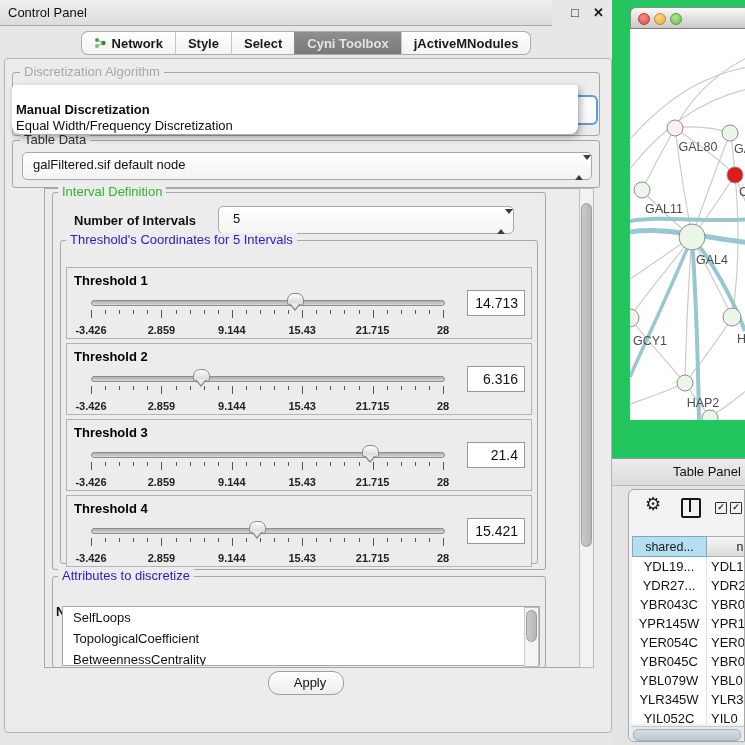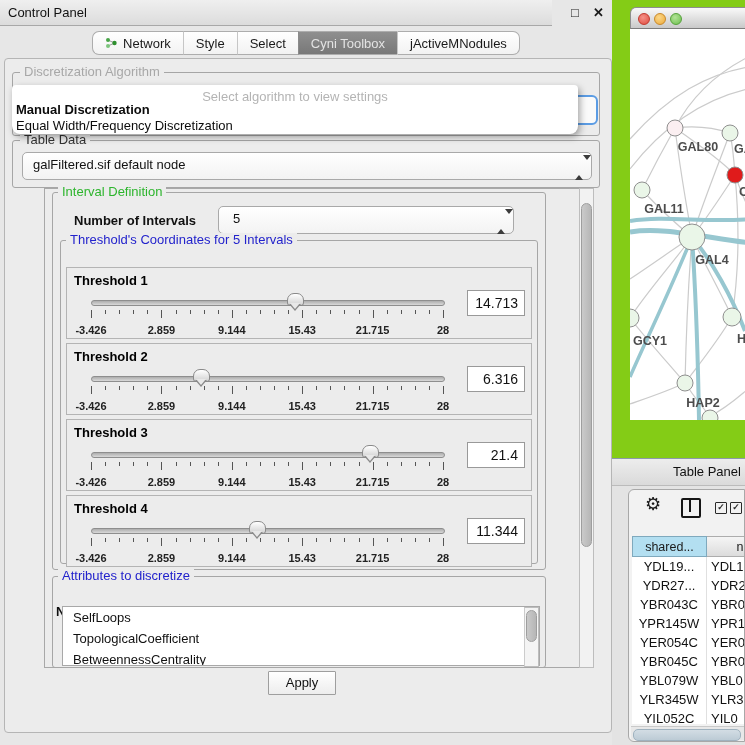--- a/index.html
+++ b/index.html
@@ -11,21 +11,21 @@
   #left{position:absolute;left:0;top:0;width:612px;height:745px;background:#e7e7e7;}
   #titlebar{left:0;top:0;width:552px;height:25px;background:linear-gradient(#efefef,#dcdcdc);
     border-bottom:1px solid #a8a8a8;}
   #titlebar .ttl{position:absolute;left:8px;top:0;line-height:25px;font-size:13px;color:#111;}
   #titlebar .winbtn{position:absolute;top:0;line-height:25px;font-size:13px;font-weight:bold;color:#1a1a1a;cursor:default;}
   #float-btn{left:571px;} #close-btn{left:593px;}
 
   
   .tabbar{position:absolute;left:0;width:612px;display:flex;justify-content:center;}
   #top-tabs{top:31px;} #bottom-tabs{top:702px;}
-  .tab{display:flex;align-items:center;gap:5px;padding:0 12px;height:22px;font-size:13px;font-weight:normal;
+  .tab{display:flex;align-items:center;gap:5px;padding:0 12px;height:22px;font-size:13px;font-weight:bold;
     color:#1a1a1a;background:linear-gradient(#ffffff,#f2f2f2);border-top:1px solid #adadad;border-bottom:1px solid #adadad;}
   .tab:first-child{border-left:1px solid #adadad;border-radius:7px 0 0 7px;}
   .tab:last-child{border-right:1px solid #adadad;border-radius:0 7px 7px 0;}
   .tab + .tab{border-left:1px solid #c6c6c6;}
   .tab.sel{background:linear-gradient(#8f8f8f,#787878);color:#e3e3e3;border-left:1px solid #8b8b8b;}
 
   #outer-panel{left:4px;top:58px;width:606px;height:673px;background:#ececec;
     border:1px solid #b5b5b5;border-radius:4px;}
 
   .group{position:absolute;border:1px solid #a6a6a6;border-radius:3px;}
@@ -67,34 +67,34 @@
     border:1px solid #999;font-size:14px;line-height:24px;text-align:right;padding-right:6px;color:#111;}
 
   
   #attr-list{left:62px;top:606px;width:478px;height:60px;background:#fff;border:1px solid #a8a8a8;
     overflow:hidden;box-sizing:border-box;}
   .attr-item{padding-left:10px;line-height:21px;font-size:13px;color:#111;white-space:nowrap;}
   #attr-scroll{left:524px;top:607px;width:13px;height:58px;border-left:1px solid #ccc;background:#f4f4f4;}
   #attr-scroll .vthumb{left:1px;top:2px;width:9px;height:30px;}
 
   #apply-btn{left:268px;top:671px;width:66px;height:22px;background:linear-gradient(#ffffff,#ededed);
-    border:1px solid #9e9e9e;border-radius:1px;font-size:13px;text-align:center;line-height:21px;color:#111;}
+    border:1px solid #9e9e9e;border-radius:11px;font-size:13px;text-align:center;line-height:21px;color:#111;padding-left:8px;}
 
   
   #algo-popup{left:12px;top:85px;width:566px;height:49px;background:#fff;z-index:50;
     border-radius:4px 4px 8px 8px;box-shadow:2px 3px 7px rgba(0,0,0,0.35);}
   #algo-popup .prompt{position:absolute;left:0;top:4px;width:100%;text-align:center;font-size:13px;color:#b4b4b4;}
   #algo-popup .item{position:absolute;left:4px;font-size:13px;color:#0c0c0c;white-space:nowrap;}
   #algo-popup .item.b{font-weight:bold;top:17px;}
   #algo-popup .item.r{top:33px;}
   #ring-frag{left:560px;top:95px;width:34px;height:26px;background:#fafafa;border:2px solid #5b9ce4;border-radius:6px;z-index:5;}
 
   
   #right{position:absolute;left:612px;top:0;width:133px;height:745px;overflow:hidden;}
-  #net-frame{position:absolute;left:0;top:0;width:133px;height:538px;background:#84cc16;font-weight:bold;}
+  #net-frame{position:absolute;left:0;top:0;width:133px;height:538px;background:#22c55e;}
   #mac-titlebar{position:absolute;left:18px;top:7px;width:120px;height:22px;border-radius:6px 6px 0 0;
     background:linear-gradient(#f9f9f9,#c9c9c9);border:1px solid #8e8e8e;border-bottom-color:#7c7c7c;box-sizing:border-box;}
   .light{position:absolute;top:4.5px;width:12px;height:12px;border-radius:50%;box-sizing:border-box;}
   #light-red{left:7px;background:radial-gradient(circle at 40% 35%,#f59289,#df4b3e);border:1px solid #c2392e;}
   #light-yellow{left:23px;background:radial-gradient(circle at 40% 35%,#fbd88a,#eda938);border:1px solid #c8892c;}
   #light-green{left:39px;background:radial-gradient(circle at 40% 35%,#b3e397,#6cbf4e);border:1px solid #57a23c;}
   #net-canvas{position:absolute;left:18px;top:29px;width:120px;height:391px;background:#fff;}
 
   
   #table-region{position:absolute;left:0;top:458px;width:133px;height:287px;background:#e3e3e3;border-top:1px solid #8d99ab;}
@@ -340,41 +340,40 @@
             <div class="tick" style="left: 337.9px;"></div>
             <div class="tick major" style="left: 352px;"></div>
             <div class="ticklab" style="left: 0px;">-3.426</div>
             <div class="ticklab" style="left: 70.4px;">2.859</div>
             <div class="ticklab" style="left: 140.8px;">9.144</div>
             <div class="ticklab" style="left: 211.2px;">15.43</div>
             <div class="ticklab" style="left: 281.6px;">21.715</div>
             <div class="ticklab" style="left: 352px;">28</div>
             <div class="thumb" style="left: 157.9px;"></div>
           </div>
-          <div class="thr-value">11.344</div>
+          <div class="thr-value">15.421</div>
         </div>
       </div>
 
     <div class="group" style="left:52px;top:576px;width:492px;height:90px;"></div>
     <div class="grouplab lab-blue abs" style="left:58px;top:569px;">Attributes to discretize</div>
     <div class="abs" style="left:56px;top:588px;font-size:13px;font-weight:bold;color:#111;margin-top:16px;">Numerical Attributes</div>
     <div id="attr-list" class="abs">
         <div class="attr-item">SelfLoops</div>
         <div class="attr-item">TopologicalCoefficient</div>
         <div class="attr-item">BetweennessCentrality</div>
       </div>
     <div id="attr-scroll" class="vscroll abs">
       <div class="vthumb"></div>
     </div>
 
     <div id="apply-btn" class="abs">Apply</div>
 
 
     <div id="algo-popup" class="abs">
-      <div class="prompt">Select algorithm to view settings</div>
       <div class="item b">Manual Discretization</div>
       <div class="item r">Equal Width/Frequency Discretization</div>
     </div>
   </div>
 
   <div id="right">
     <div id="net-frame">
       <div id="mac-titlebar">
         <span class="light" id="light-red"></span>
         <span class="light" id="light-yellow"></span>

